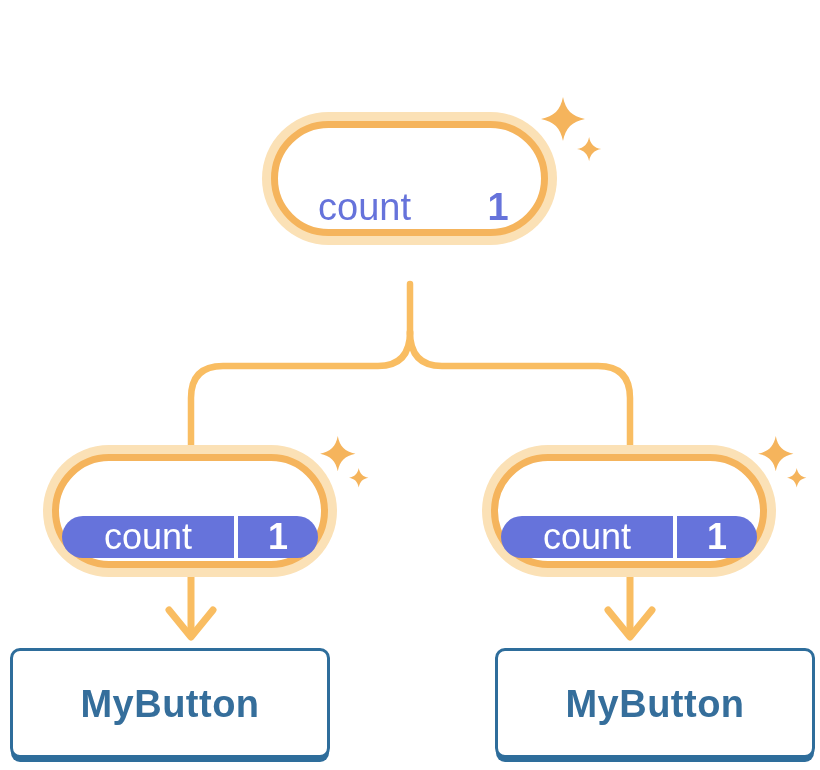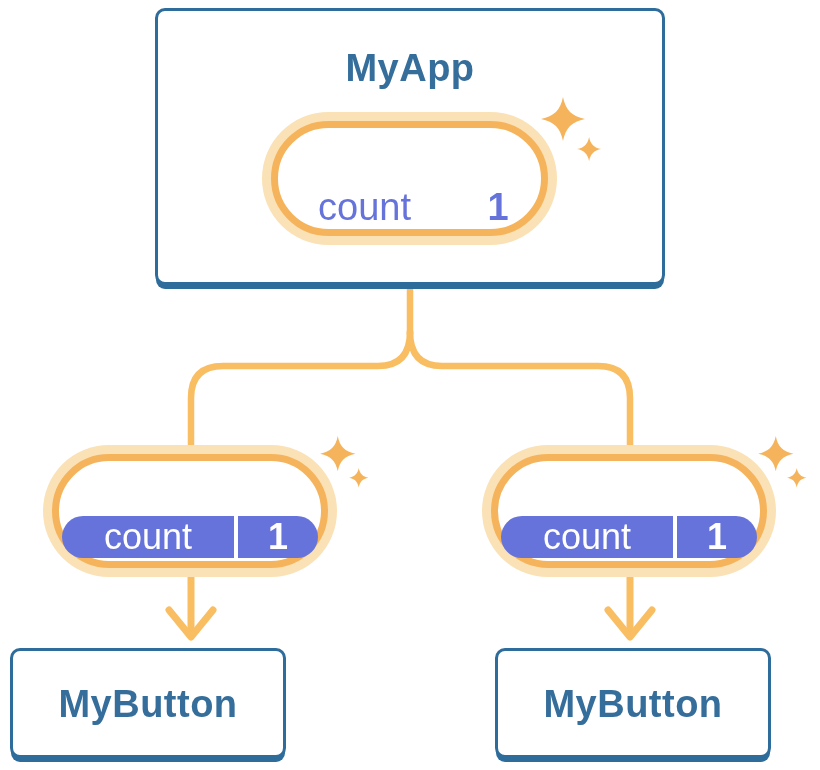--- a/index.html
+++ b/index.html
@@ -40,21 +40,21 @@
     position:absolute;
     left:0;right:0;
     text-align:center;
     color:var(--blue-text);
     font-size:38px;
     font-weight:600;
     letter-spacing:0.5px;
   }
   .root-card{left:155px;top:8px;width:510px;height:277px;}
   .root-card .card-title{top:36px;}
-  .leaf-card{width:276px;height:110px;top:648px;}
+  .leaf-card{width:320px;height:110px;top:648px;}
   .leaf-card .card-title{top:32px;}
   .leaf-left{left:10px;}
   .leaf-right{left:495px;}
 
   .pill{
     position:absolute;
     box-sizing:border-box;
     border:7px solid var(--orange);
     border-radius:999px;
     background:#ffffff;
@@ -112,23 +112,20 @@
     <g>
       <path class="arrow" d="M191 577 L191 634"></path>
       <polyline class="arrow" points="169,610 191,637 213,610"></polyline>
     </g>
     <g>
       <path class="arrow" d="M630 577 L630 634"></path>
       <polyline class="arrow" points="608,610 630,637 652,610"></polyline>
     </g>
   </svg>
 
-  <div class="card root-card">
-    <div class="card-title">MyApp</div>
-  </div>
 
   <div class="pill pill-light">
     <span class="state-name">count</span>
     <span class="divider"></span>
     <span class="state-value">1</span>
   </div>
   <svg class="sparkles sp-top" viewBox="0 0 62 66">
     <path d="M22 0 C24.5 13 31 19.5 44 22 C31 24.5 24.5 31 22 44 C19.5 31 13 24.5 0 22 C13 19.5 19.5 13 22 0 Z"></path>
     <path transform="translate(36,40) scale(0.55)" d="M22 0 C24.5 13 31 19.5 44 22 C31 24.5 24.5 31 22 44 C19.5 31 13 24.5 0 22 C13 19.5 19.5 13 22 0 Z"></path>
   </svg>

